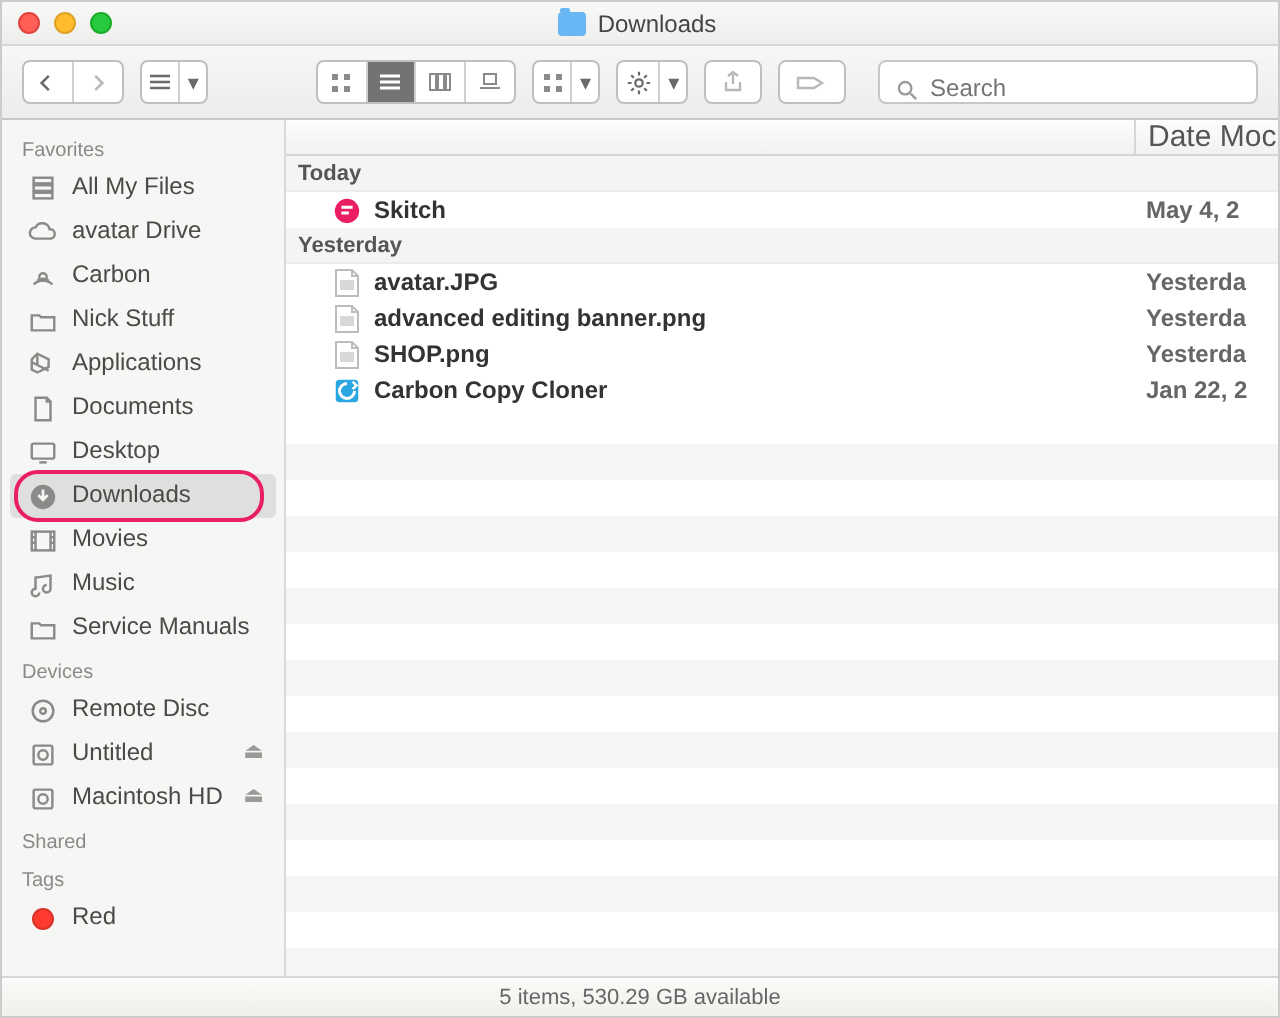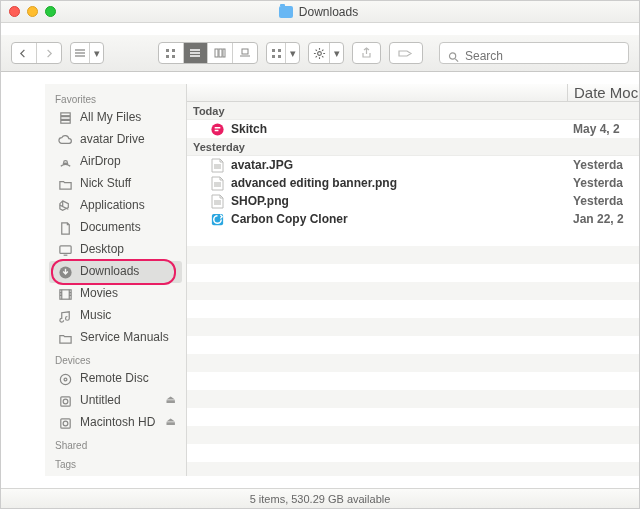--- a/index.html
+++ b/index.html
@@ -1,18 +1,18 @@
 <!DOCTYPE html>
 <html><head>
 <meta charset="utf-8">
 <style>
 * { margin: 0; padding: 0; box-sizing: border-box; font-family: -apple-system, "Helvetica Neue", Arial, sans-serif; }
 body { width: 640px; height: 509px; background: #fff; overflow: hidden; font-size: 12px; color: #333; }
 
-.window { width: 640px; height: 509px; display: flex; flex-direction: column; border: 1px solid #ccc; gap: 12px; }
+.window { width: 640px; height: 509px; display: flex; flex-direction: column; border: 1px solid #ccc; }
 
 
 .titlebar { height: 22px; background: linear-gradient(#f8f8f6, #eeeeec); display: flex; align-items: center; padding: 0 8px; border-bottom: 1px solid #d6d6d4; }
 .traffic { display: flex; gap: 7px; }
 .tl { width: 11px; height: 11px; border-radius: 50%; }
 .tl.close { background: #ff5f56; border: 0.5px solid #e0443e; }
 .tl.min { background: #ffbd2e; border: 0.5px solid #dea123; }
 .tl.max { background: #27c93f; border: 0.5px solid #1aab29; }
 .title-center { flex: 1; text-align: center; display: flex; align-items: center; justify-content: center; gap: 6px; font-size: 12px; color: #444; }
 .folder-chip { width: 14px; height: 12px; background: #68b7f4; border-radius: 2px; position: relative; }
@@ -24,21 +24,21 @@
 .segbtn { width: 26px; height: 100%; display: flex; align-items: center; justify-content: center; border-right: 1px solid #d0d0ce; color: #6a6a68; font-size: 11px; }
 .segbtn:last-child { border-right: none; }
 .segbtn.dark { background: #737371; color: #fff; }
 .single { border: 1px solid #bfbfbd; border-radius: 4px; width: 30px; height: 22px; display: flex; align-items: center; justify-content: center; background: #fff; color: #6a6a68; }
 .dd { width: 12px; text-align: center; }
 .spacer { flex: 1; }
 .search { width: 190px; height: 22px; border: 1px solid #c7c7c5; border-radius: 4px; background: #fff; display: flex; align-items: flex-end; padding: 0 8px; color: #999; gap: 6px; }
 .search input { border: none; outline: none; flex: 1; font-size: 12px; background: transparent; }
 
 
-.body { flex: 1; display: flex; overflow: hidden; margin-left: 44px; }
+.body { flex: 1; display: flex; overflow: hidden; }
 
 
 .sidebar { width: 142px; background: #f6f6f4; border-right: 1px solid #d9d9d7; overflow-y: auto; padding-top: 4px; }
 .sb-head { font-size: 10px; color: #8a8a88; padding: 6px 10px 2px; font-weight: 500; }
 .sb-item { display: flex; gap: 7px; padding: 3px 10px 3px 12px; color: #4a4a48; cursor: default; position: relative; }
 .sb-item.sel { background: #dfdfdd; border-radius: 3px; margin: 0 4px; padding-left: 8px; }
 .sb-item.highlighted::after {
   content: ""; position: absolute; left: 2px; right: 6px; top: -2px; bottom: -2px;
   border: 2px solid #e91e63; border-radius: 12px; pointer-events: none;
 }
@@ -201,21 +201,21 @@
           </span>
           <span class="sb-label">avatar Drive</span>
         </div>
         <div class="sb-item">
           <span class="sb-ico">
             <svg width="15" height="15" viewBox="0 0 16 16" fill="none" stroke="#8a8a88" stroke-width="1.3">
               <circle cx="8" cy="8" r="2"></circle>
               <path d="M3 12a7 7 0 0110 0M5 10a4.5 4.5 0 016 0"></path>
             </svg>
           </span>
-          <span class="sb-label">AirDrop</span>
+          <span class="sb-label">Carbon</span>
         </div>
         <div class="sb-item">
           <span class="sb-ico">
             <svg width="15" height="15" viewBox="0 0 16 16" fill="none" stroke="#8a8a88" stroke-width="1.3">
               <path d="M2 5h4l1 1h7v7H2z"></path>
             </svg>
           </span>
           <span class="sb-label">Nick Stuff</span>
         </div>
         <div class="sb-item">

